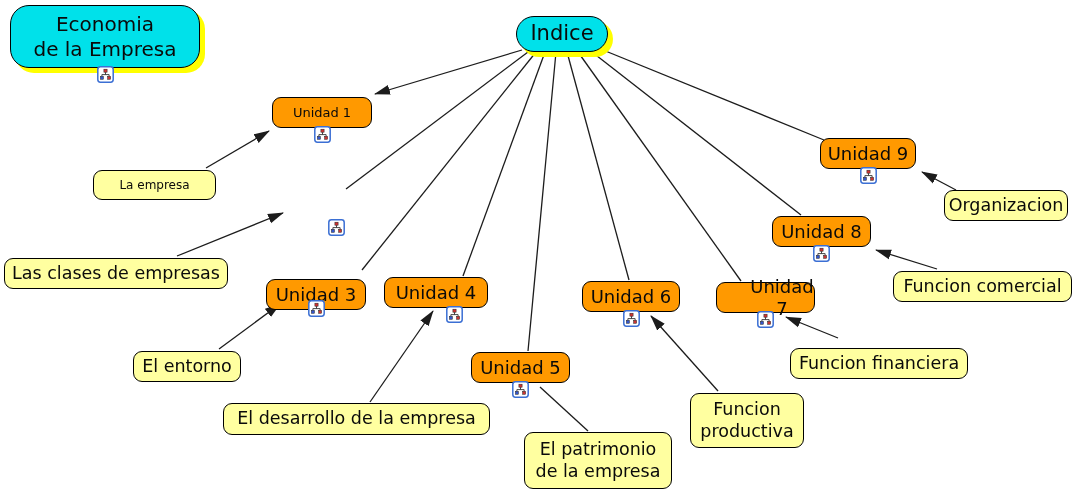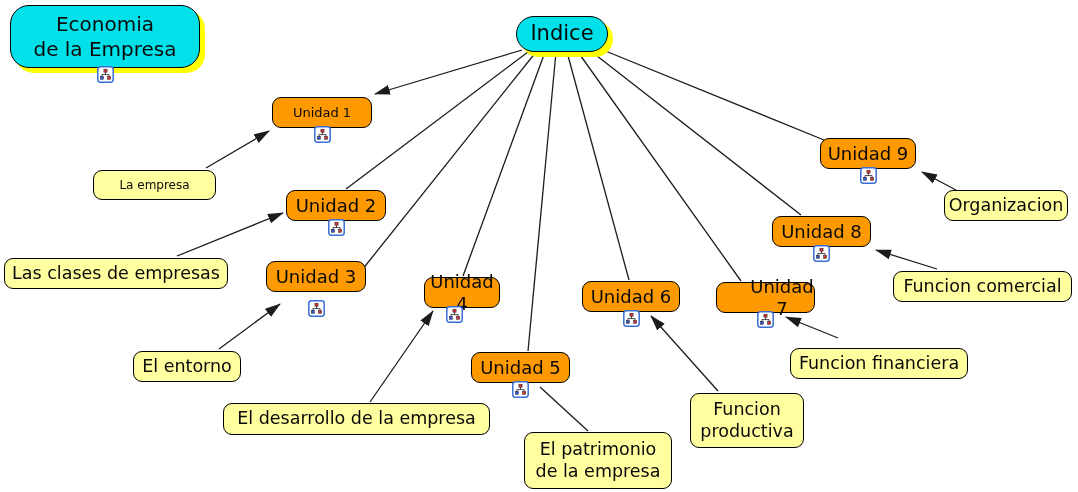--- a/index.html
+++ b/index.html
@@ -89,37 +89,36 @@
       </svg></div>
     <div class="node root" style="left: 516px; top: 16px; width: 92px; height: 36px; font-size: 21px;"><span>Indice</span></div>
     <div class="node unit" style="left: 272px; top: 97px; width: 100px; height: 31px; font-size: 13px;"><span>Unidad 1</span></div>
     <div class="cmap-icon" style="left: 313.5px; top: 126px;"><svg width="17" height="17" viewBox="0 0 17 17" xmlns="http://www.w3.org/2000/svg">
         <rect x="0.8" y="0.8" width="15.4" height="15.4" rx="2.6" fill="#ffffff" stroke="#3b6fd4" stroke-width="1.5"></rect>
         <path d="M8.5 6.2 V8.6 M4.9 8.6 H12.1 M4.9 8.6 V10.4 M12.1 8.6 V10.4" stroke="#333333" stroke-width="0.9" fill="none"></path>
         <rect x="6.9" y="3.2" width="3.2" height="3" fill="#cc3333" stroke="#222222" stroke-width="0.5"></rect>
         <rect x="3.4" y="10.3" width="3" height="3" fill="#3355cc" stroke="#222222" stroke-width="0.5"></rect>
         <rect x="10.6" y="10.3" width="3" height="3" fill="#cc3333" stroke="#222222" stroke-width="0.5"></rect>
       </svg></div>
-    <div class="node unit" style="left: 286px; top: 190px; width: 100px; height: 31px; font-size: 18px;"><span>Unidad 2</span></div>
     <div class="cmap-icon" style="left: 327.5px; top: 219px;"><svg width="17" height="17" viewBox="0 0 17 17" xmlns="http://www.w3.org/2000/svg">
         <rect x="0.8" y="0.8" width="15.4" height="15.4" rx="2.6" fill="#ffffff" stroke="#3b6fd4" stroke-width="1.5"></rect>
         <path d="M8.5 6.2 V8.6 M4.9 8.6 H12.1 M4.9 8.6 V10.4 M12.1 8.6 V10.4" stroke="#333333" stroke-width="0.9" fill="none"></path>
         <rect x="6.9" y="3.2" width="3.2" height="3" fill="#cc3333" stroke="#222222" stroke-width="0.5"></rect>
         <rect x="3.4" y="10.3" width="3" height="3" fill="#3355cc" stroke="#222222" stroke-width="0.5"></rect>
         <rect x="10.6" y="10.3" width="3" height="3" fill="#cc3333" stroke="#222222" stroke-width="0.5"></rect>
       </svg></div>
-    <div class="node unit" style="left: 266px; top: 261px; width: 100px; height: 31px; font-size: 18px;"><span>Unidad 3</span></div>
+    <div class="node unit" style="left: 266px; top: 279px; width: 100px; height: 31px; font-size: 18px;"><span>Unidad 3</span></div>
     <div class="cmap-icon" style="left: 307.5px; top: 300px;"><svg width="17" height="17" viewBox="0 0 17 17" xmlns="http://www.w3.org/2000/svg">
         <rect x="0.8" y="0.8" width="15.4" height="15.4" rx="2.6" fill="#ffffff" stroke="#3b6fd4" stroke-width="1.5"></rect>
         <path d="M8.5 6.2 V8.6 M4.9 8.6 H12.1 M4.9 8.6 V10.4 M12.1 8.6 V10.4" stroke="#333333" stroke-width="0.9" fill="none"></path>
         <rect x="6.9" y="3.2" width="3.2" height="3" fill="#cc3333" stroke="#222222" stroke-width="0.5"></rect>
         <rect x="3.4" y="10.3" width="3" height="3" fill="#3355cc" stroke="#222222" stroke-width="0.5"></rect>
         <rect x="10.6" y="10.3" width="3" height="3" fill="#cc3333" stroke="#222222" stroke-width="0.5"></rect>
       </svg></div>
-    <div class="node unit" style="left: 424px; top: 277px; width: 76px; height: 31px; font-size: 18px;"><span>Unidad 4</span></div>
+    <div class="node unit" style="left: 384px; top: 277px; width: 104px; height: 31px; font-size: 18px;"><span>Unidad 4</span></div>
     <div class="cmap-icon" style="left: 445.5px; top: 306px;"><svg width="17" height="17" viewBox="0 0 17 17" xmlns="http://www.w3.org/2000/svg">
         <rect x="0.8" y="0.8" width="15.4" height="15.4" rx="2.6" fill="#ffffff" stroke="#3b6fd4" stroke-width="1.5"></rect>
         <path d="M8.5 6.2 V8.6 M4.9 8.6 H12.1 M4.9 8.6 V10.4 M12.1 8.6 V10.4" stroke="#333333" stroke-width="0.9" fill="none"></path>
         <rect x="6.9" y="3.2" width="3.2" height="3" fill="#cc3333" stroke="#222222" stroke-width="0.5"></rect>
         <rect x="3.4" y="10.3" width="3" height="3" fill="#3355cc" stroke="#222222" stroke-width="0.5"></rect>
         <rect x="10.6" y="10.3" width="3" height="3" fill="#cc3333" stroke="#222222" stroke-width="0.5"></rect>
       </svg></div>
     <div class="node unit" style="left: 471px; top: 352px; width: 99px; height: 31px; font-size: 18px;"><span>Unidad 5</span></div>
     <div class="cmap-icon" style="left: 512px; top: 381px;"><svg width="17" height="17" viewBox="0 0 17 17" xmlns="http://www.w3.org/2000/svg">
         <rect x="0.8" y="0.8" width="15.4" height="15.4" rx="2.6" fill="#ffffff" stroke="#3b6fd4" stroke-width="1.5"></rect>

